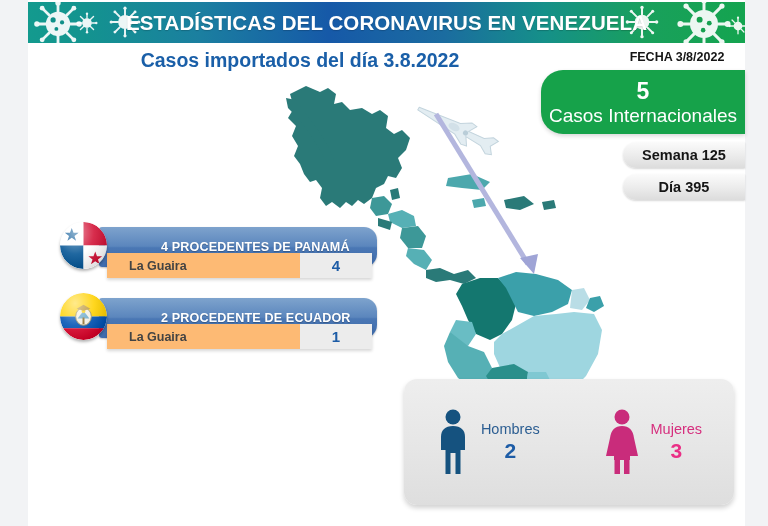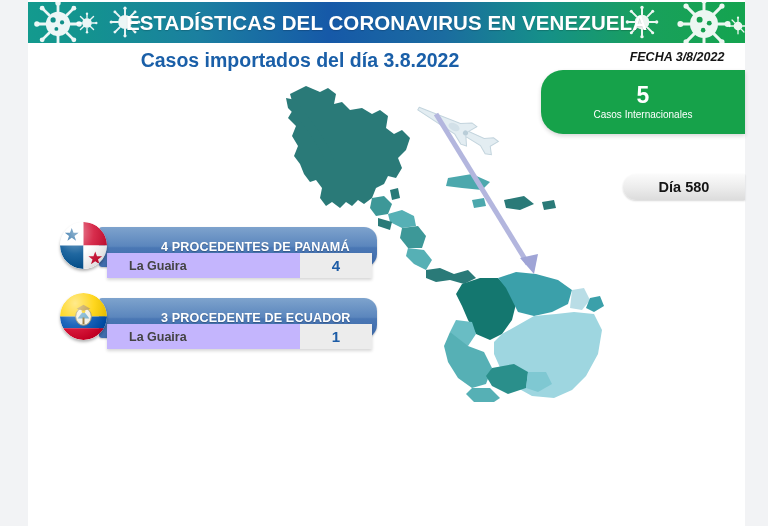--- a/index.html
+++ b/index.html
@@ -32,34 +32,34 @@
 
   
   .subtitle{
     position:absolute;left:80px;top:46px;width:440px;height:28px;
     display:flex;align-items:center;justify-content:center;
     color:#1a5fa8;font-weight:bold;font-size:19.5px;text-align:right;
   }
   .fecha{
     position:absolute;left:612px;top:48px;width:130px;height:18px;
     display:flex;align-items:center;justify-content:center;
-    color:#151515;font-weight:bold;font-style:italic;font-size:12.5px;
+    color:#151515;font-weight:bold;font-size:12.5px;
   }
 
   
   .greenbox{
     position:absolute;left:541px;top:70px;width:204px;height:64px;
     background:#16a24a;
     border-radius:22px 0 0 22px;
     box-shadow:0 2px 4px rgba(0,0,0,.16);
     display:flex;flex-direction:column;align-items:center;justify-content:center;
     color:#ffffff;
   }
   .greenbox .num{font-size:23px;font-weight:bold;line-height:1;margin-bottom:3px;}
-  .greenbox .lbl{font-size:10px;line-height:1;}
+  .greenbox .lbl{font-size:19px;line-height:1;}
 
   .pill{
     position:absolute;left:623px;width:122px;height:26px;
     background:linear-gradient(180deg,#fbfbfb 0%,#ebebeb 55%,#dcdcdc 100%);
     border-radius:13px 0 0 13px;
     box-shadow:0 1px 2px rgba(0,0,0,.16);
     display:flex;align-items:center;justify-content:center;
     color:#151515;font-weight:bold;font-size:14.5px;
   }
   .pill.semana{top:142px;}
@@ -87,21 +87,21 @@
     background:linear-gradient(180deg,#7ea3cd 0%,#5b86bd 48%,#4a77b4 52%,#3f6cad 100%);
     border-radius:3px 13px 13px 3px;
     box-shadow:0 1px 2px rgba(0,0,0,.25);
     display:flex;align-items:center;
     padding-left:62px;box-sizing:border-box;
     color:#ffffff;font-weight:bold;font-size:12.6px;letter-spacing:.15px;
     text-shadow:0 1px 1px rgba(0,0,0,.25);
   }
   .origin-row{
     position:absolute;left:47px;top:31px;width:265px;height:25px;
-    background:#c4b5fd;
+    background:#fdba74;
     box-shadow:0 2px 3px rgba(0,0,0,.16);
     display:flex;align-items:center;
   }
   .origin-row .name{
     flex:1;padding-left:22px;color:#434343;font-weight:bold;font-size:12.5px;
   }
   .origin-row .val{
     width:72px;height:25px;background:#ececec;
     display:flex;align-items:center;justify-content:center;
     color:#1d5ca6;font-weight:bold;font-size:15px;
@@ -304,21 +304,22 @@
         <path d="M258,202 L244,186 L262,182 Z" fill="#9fa4d6"></path>
       </g>
     </svg>
   </div>
 
   <div class="greenbox">
     <div class="num">5</div>
     <div class="lbl">Casos Internacionales</div>
   </div>
 
-  <div class="pill dia">Día 580</div>
+  <div class="pill semana">Semana 125</div>
+  <div class="pill dia">Día 395</div>
 
   <div class="origin panama">
     <div class="origin-head">4 PROCEDENTES DE PANAMÁ</div>
     <div class="origin-row">
       <div class="name">La Guaira</div>
       <div class="val">4</div>
     </div>
     <div class="flag">
       <svg viewBox="0 0 48 48">
         <rect x="0" y="0" width="24" height="24" fill="#ffffff"></rect>
@@ -326,21 +327,21 @@
         <rect x="0" y="24" width="24" height="24" fill="#005293"></rect>
         <rect x="24" y="24" width="24" height="24" fill="#ffffff"></rect>
         <path d="M12,6 L13.8,11 L19,11 L14.8,14.2 L16.4,19.2 L12,16.1 L7.6,19.2 L9.2,14.2 L5,11 L10.2,11 Z" fill="#005293"></path>
         <path d="M36,30 L37.8,35 L43,35 L38.8,38.2 L40.4,43.2 L36,40.1 L31.6,43.2 L33.2,38.2 L29,35 L34.2,35 Z" fill="#d21034"></path>
       </svg>
       <div class="gloss"></div>
     </div>
   </div>
 
   <div class="origin ecuador">
-    <div class="origin-head">3 PROCEDENTE DE ECUADOR</div>
+    <div class="origin-head">2 PROCEDENTE DE ECUADOR</div>
     <div class="origin-row">
       <div class="name">La Guaira</div>
       <div class="val">1</div>
     </div>
     <div class="flag">
       <svg viewBox="0 0 48 48">
         <rect x="0" y="0" width="48" height="24" fill="#ffd100"></rect>
         <rect x="0" y="24" width="48" height="12" fill="#0052b4"></rect>
         <rect x="0" y="36" width="48" height="12" fill="#d80027"></rect>
         <g transform="translate(24,24)">
@@ -348,14 +349,39 @@
           <path d="M-6,2 L0,-6 L6,2 Z" fill="#6aa9c9"></path>
           <circle cx="0" cy="-5.5" r="2" fill="#ffd100"></circle>
           <path d="M-7,-8 L0,-12 L7,-8 L0,-6 Z" fill="#b8912f"></path>
           <rect x="-1" y="1" width="2" height="7" fill="#8a6d2a"></rect>
         </g>
       </svg>
       <div class="gloss"></div>
     </div>
   </div>
 
+  <div class="gender">
+    <div class="gitem men">
+      <svg width="34" height="68" viewBox="0 0 34 68">
+        <circle cx="17" cy="9" r="7.5" fill="#15527f"></circle>
+        <path d="M17,18 C9,18 5,22 5,29 L5,42 L9.5,42 L9.5,66 L14.5,66 L14.5,45 L19.5,45 L19.5,66 L24.5,66 L24.5,42 L29,42 L29,29 C29,22 25,18 17,18 Z" fill="#15527f"></path>
+      </svg>
+      <div class="gtext">
+        <div class="lbl">Hombres</div>
+        <div class="num">2</div>
+      </div>
+    </div>
+
+    <div class="gitem women">
+      <svg width="36" height="68" viewBox="0 0 36 68">
+        <circle cx="18" cy="9" r="7.5" fill="#c92c7b"></circle>
+        <path d="M18,18 C11,18 7,22 6,30 L2,48 L10,48 L10,52 L26,52 L26,48 L34,48 L30,30 C29,22 25,18 18,18 Z" fill="#c92c7b"></path>
+        <rect x="10.5" y="52" width="5.5" height="14" fill="#c92c7b"></rect>
+        <rect x="20" y="52" width="5.5" height="14" fill="#c92c7b"></rect>
+      </svg>
+      <div class="gtext">
+        <div class="lbl">Mujeres</div>
+        <div class="num">3</div>
+      </div>
+    </div>
+  </div>
 
 </div>
 
 </body></html>

